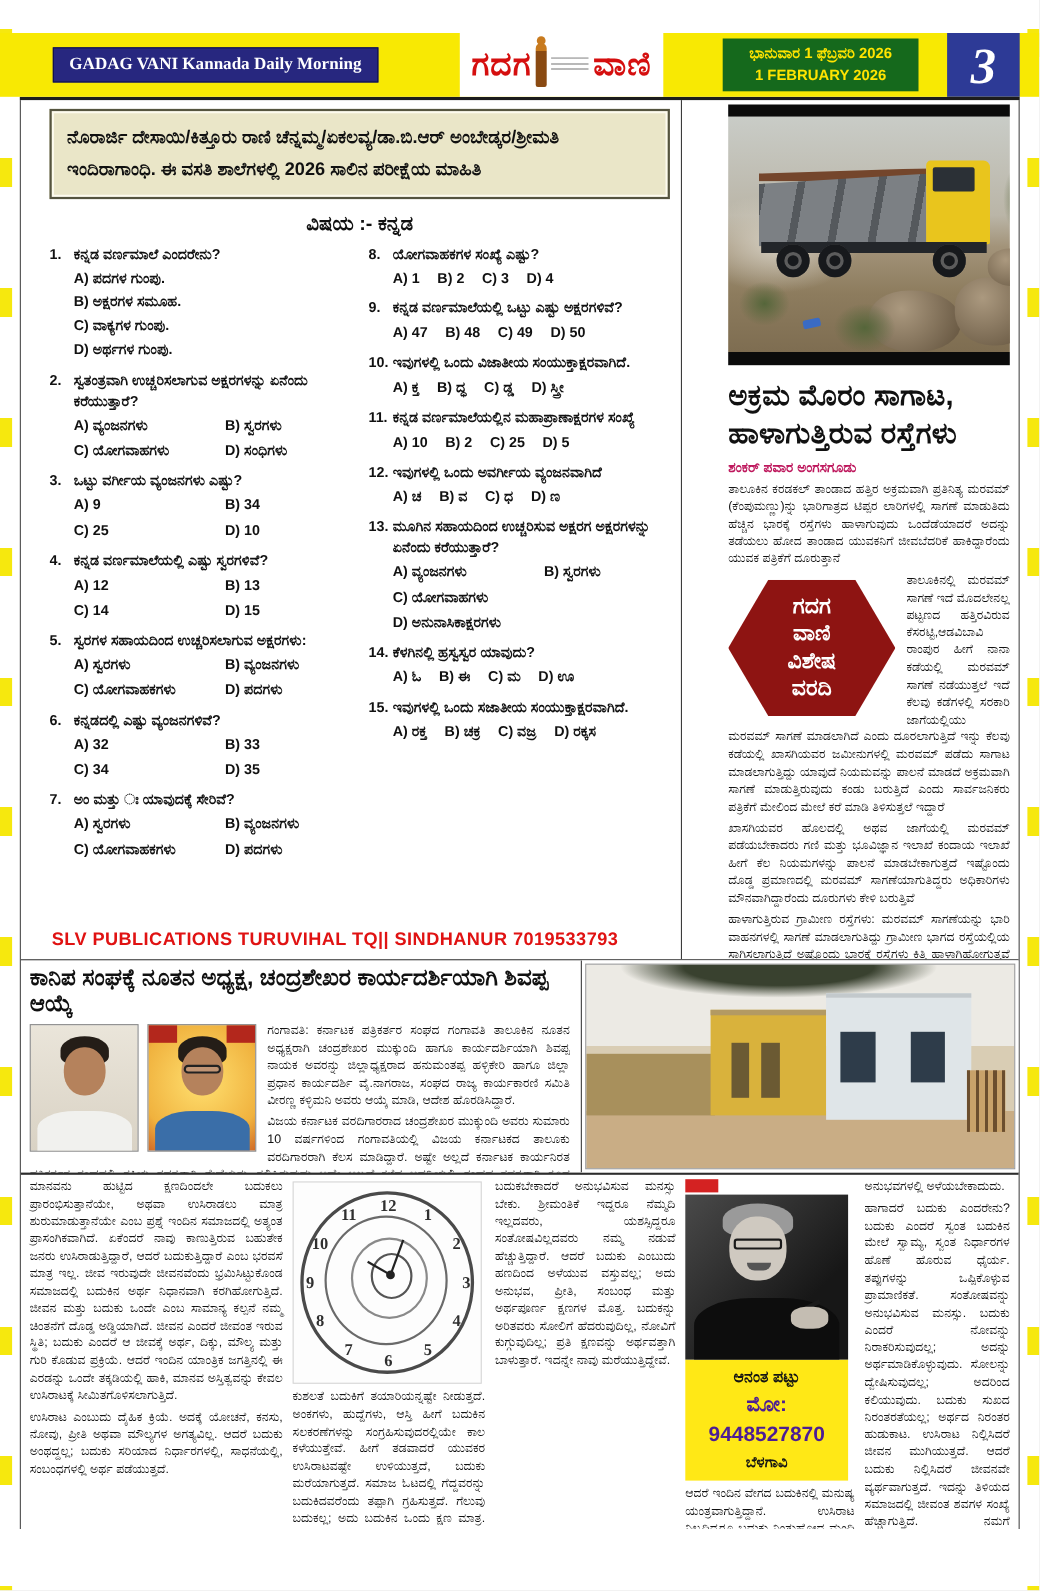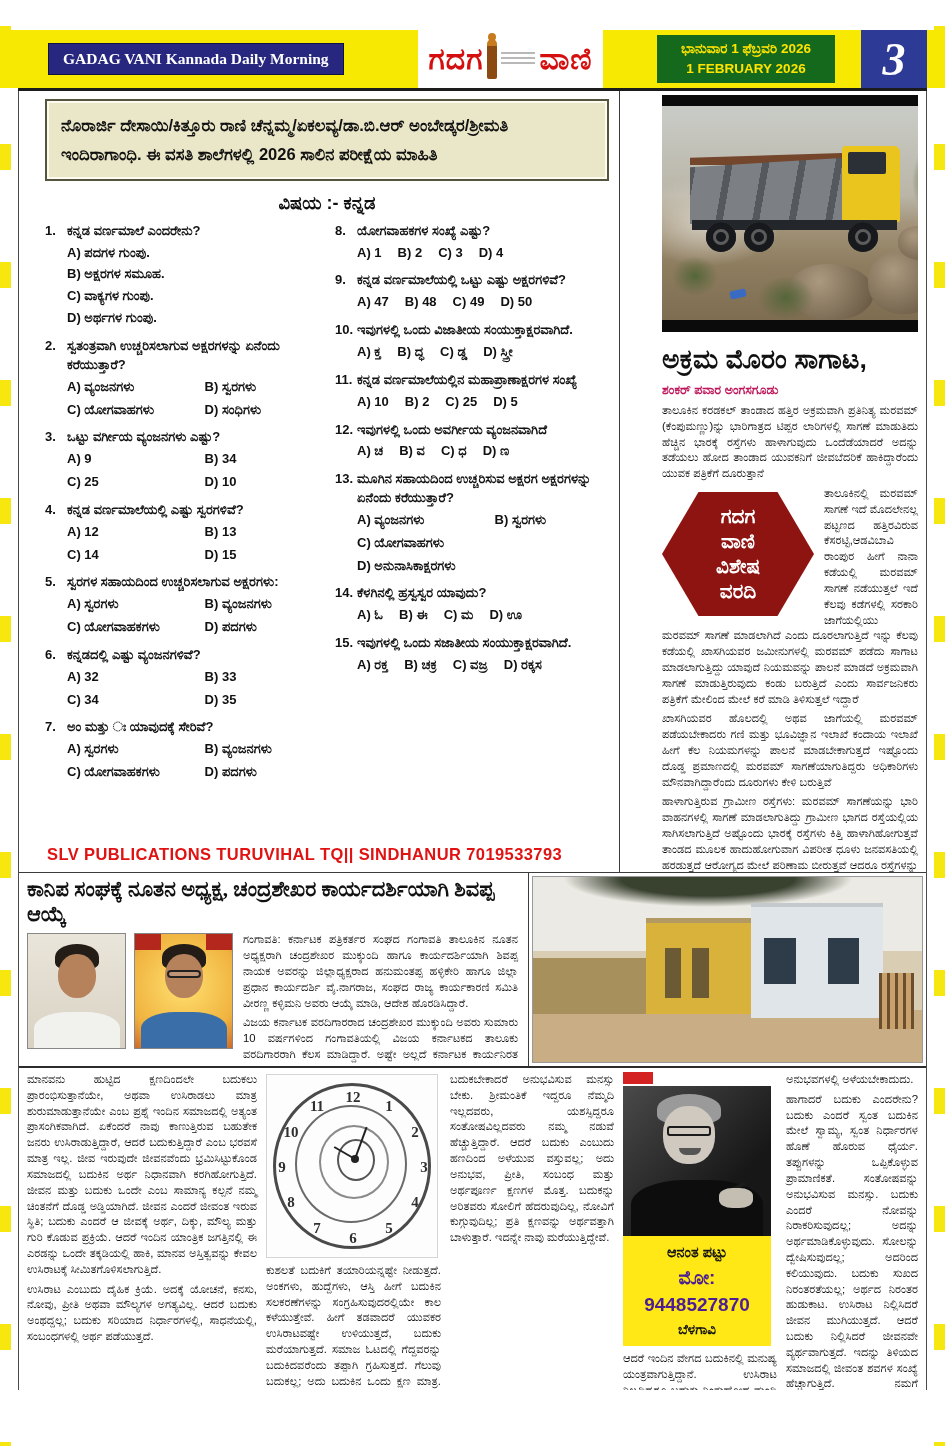--- a/index.html
+++ b/index.html
@@ -78,21 +78,21 @@
   .road-body{font-size:11.3px;line-height:1.4;text-align:justify;}
   .road-body p{margin:0 0 4px 0;}
   .badge{float:left;width:152px;height:124px;margin:6px 10px 4px 0;background:#8e1412;
          clip-path:polygon(24% 0,76% 0,100% 50%,76% 100%,24% 100%,0 50%);
          color:#fff;display:flex;flex-direction:column;align-items:center;justify-content:center;
          font-weight:bold;font-size:20px;line-height:1.25;text-align:center;}
 
   
   .middle{display:flex;height:196px;border-top:1.2px solid #3c3c3c;border-bottom:2px solid #2c2c2c;overflow:hidden;}
   .press{flex:1;padding:4px 10px 4px 8px;overflow:hidden;}
-  .press-headline{font-size:21px;font-weight:bold;margin:0 0 4px 0;font-family:Liberation Serif, serif;}
+  .press-headline{font-size:21px;font-weight:bold;margin:0 0 4px 0;}
   .press-photos{float:left;width:206px;height:116px;margin:2px 10px 2px 0;display:flex;gap:8px;}
   .pp{flex:1;border:1px solid #888;position:relative;overflow:hidden;}
   .pp1{background:linear-gradient(180deg,#eae5da,#d9d2c4);}
   .pp2{background:radial-gradient(circle at 50% 45%,#ffe070,#f0b23e 70%,#d06a28 100%);}
   .pp2:before,.pp2:after{content:"";position:absolute;top:0;width:26px;height:16px;background:#b3271c;}
   .pp2:before{left:0;} .pp2:after{right:0;}
   .head{position:absolute;left:50%;transform:translateX(-50%);}
   .hair{top:10px;width:44px;height:26px;border-radius:50% 50% 30% 30%;background:#241d17;}
   .face{top:20px;width:38px;height:44px;border-radius:48%;background:#b5825c;}
   .glasses{top:36px;width:34px;height:8px;border:2px solid #222;border-radius:4px;background:rgba(255,255,255,.15);}
@@ -413,20 +413,21 @@
           <div class="rock" style="left:206px;top:146px;width:72px;height:62px;"></div>
           <div class="rock" style="left:236px;top:120px;width:46px;height:34px;"></div>
           <div class="shrub" style="left:10px;top:150px;width:46px;height:40px;"></div>
           <div class="shrub" style="left:96px;top:170px;width:56px;height:44px;"></div>
           <div class="shrub" style="left:250px;top:40px;width:40px;height:70px;"></div>
           <div class="litter"></div>
         </div>
 
         <div class="road-headline">
           <div>ಅಕ್ರಮ ಮೊರಂ ಸಾಗಾಟ,</div>
+          <div>ಹಾಳಾಗುತ್ತಿರುವ  ರಸ್ತೆಗಳು</div>
         </div>
         <div class="byline">ಶಂಕರ್ ಪವಾರ  ಅಂಗಸಗೂಡು</div>
 
         <div class="road-body">
           <p>ತಾಲೂಕಿನ ಕರಡಕಲ್ ತಾಂಡಾದ ಹತ್ತಿರ ಅಕ್ರಮವಾಗಿ ಪ್ರತಿನಿತ್ಯ ಮರವಮ್ (ಕೆಂಪುಮಣ್ಣು)ನ್ನು ಭಾರಿಗಾತ್ರದ ಟಿಪ್ಪರ ಲಾರಿಗಳಲ್ಲಿ ಸಾಗಣೆ ಮಾಡುತಿದು ಹೆಚ್ಚಿನ ಭಾರಕ್ಕೆ ರಸ್ತೆಗಳು ಹಾಳಾಗುವುದು ಒಂದೆಡೆಯಾದರೆ ಅದನ್ನು ತಡೆಯಲು ಹೋದ ತಾಂಡಾದ ಯುವಕನಿಗೆ ಜೀವಬೆದರಿಕೆ ಹಾಕಿದ್ದಾರೆಂದು ಯುವಕ ಪತ್ರಿಕೆಗೆ ದೂರುತ್ತಾನೆ</p>
           <div class="badge">
             <span>ಗದಗ</span>
             <span>ವಾಣಿ</span>
             <span>ವಿಶೇಷ</span>
             <span>ವರದಿ</span>

